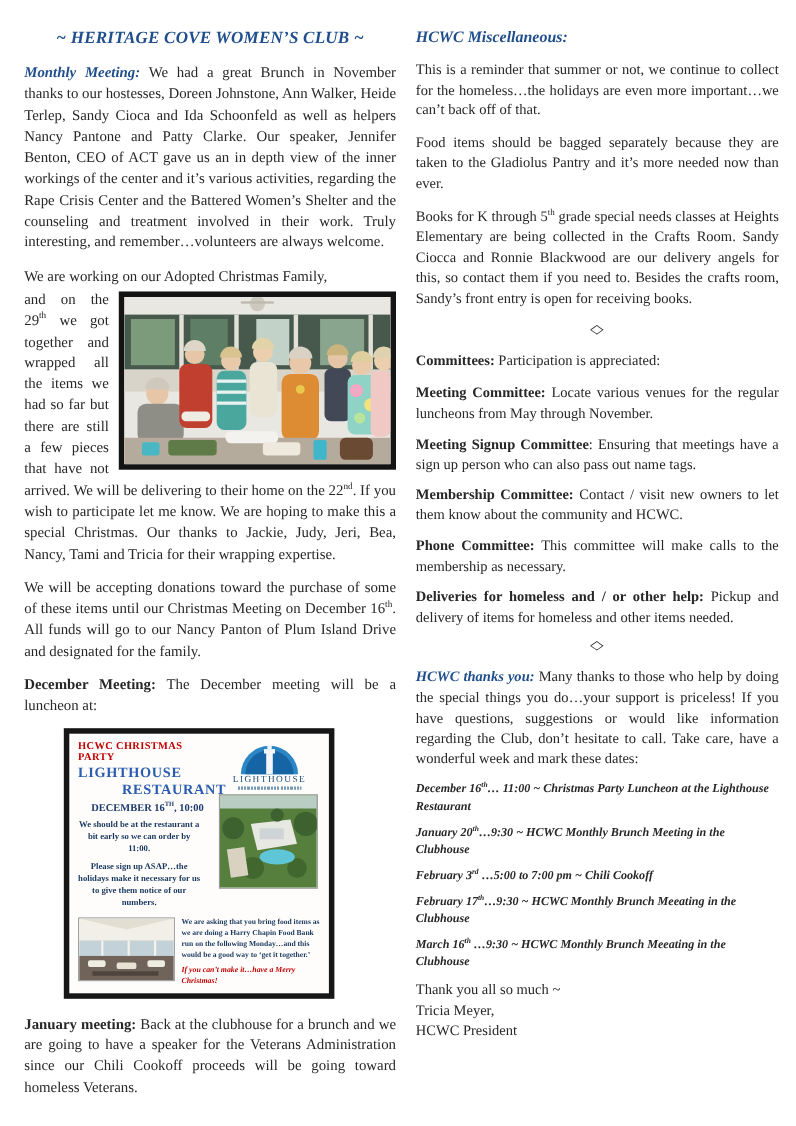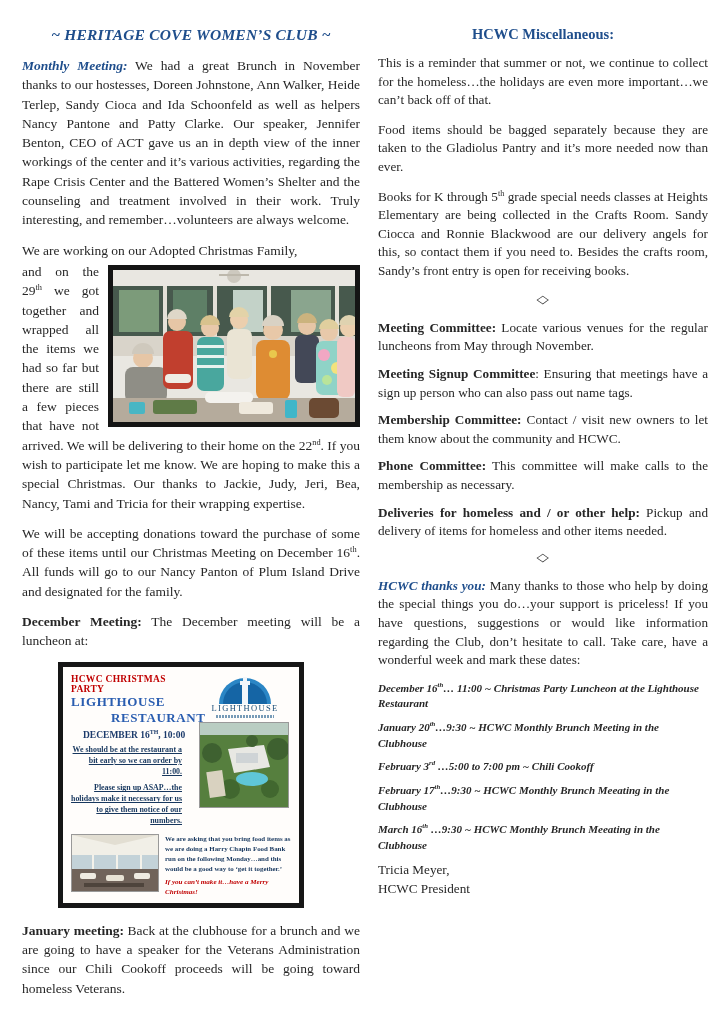--- a/index.html
+++ b/index.html
@@ -14,22 +14,22 @@
     position:relative;width:724px;height:1024px;background:#ffffff;
     font-family:"Liberation Serif","DejaVu Serif",serif;color:var(--body-text);
     margin:0 auto;overflow:hidden;
   }
   .col{position:absolute;top:26px;}
   .col.left{left:22px;width:338px;}
   .col.right{left:378px;width:330px;}
 
   h1{font-size:15.5px;font-weight:bold;font-style:italic;color:var(--heading-blue);
      text-align:center;margin:0 0 12px 0;letter-spacing:.2px;}
-  h2{font-size:14.5px;font-weight:bold;color:var(--heading-blue);
-     margin:0 0 11px 0;text-align:center;}
+  h2{font-size:14.5px;font-weight:bold;font-style:italic;color:var(--heading-blue);
+     margin:0 0 11px 0;}
 
   p,.wrapblock{font-size:13.5px;line-height:1.43;margin:0 0 11px 0;}
   .just{text-align:justify;}
   .nomargin{margin-bottom:2px;}
   .b{font-weight:bold;}
   .i{font-style:italic;}
   .blue{color:var(--heading-blue);}
   sup{font-size:.62em;line-height:0;}
 
   .photo-frame{
@@ -44,21 +44,21 @@
     width:246px;box-sizing:border-box;border:5px solid #161616;background:#fffdfb;
     margin:4px 0 13px 36px;padding:7px 8px 6px 8px;
   }
   .flyer-grid{display:flex;gap:5px;}
   .flyer-left{flex:1 1 auto;min-width:0;}
   .flyer-right{width:92px;flex:0 0 92px;}
   .f-title{color:var(--flyer-red);font-weight:bold;font-size:9.5px;letter-spacing:.3px;}
   .f-big{color:var(--flyer-blue);font-weight:bold;font-size:13px;letter-spacing:.6px;line-height:1.25;}
   .f-big.indent{padding-left:40px;}
   .f-date{color:#1b3a6b;font-weight:bold;font-size:9.5px;margin:4px 0 4px 12px;}
-  .f-body{color:var(--flyer-navy);font-weight:bold;font-size:7.9px;line-height:1.4;margin:0 12px 5px 0;text-align:right;text-decoration:underline;}
+  .f-body{color:var(--flyer-navy);font-weight:bold;font-size:7.9px;line-height:1.4;margin:0 12px 5px 0;text-align:center;}
   .flyer-bottom{display:flex;gap:6px;margin-top:2px;}
   .f-note-wrap{flex:1 1 auto;min-width:0;}
   .f-note{color:var(--flyer-navy);font-weight:bold;font-size:6.9px;line-height:1.45;margin:0 0 3px 0;}
   .f-closing{color:var(--flyer-red);font-weight:bold;font-style:italic;font-size:7.1px;margin:0;}
   .logo{text-align:center;}
   .logo svg{display:block;margin:0 auto;}
   .logo-word{font-size:8.5px;color:#1d4f78;letter-spacing:1.3px;line-height:1.1;}
   .logo-tag{width:58px;height:3px;margin:2px auto 4px auto;opacity:.75;
     background:repeating-linear-gradient(90deg,#4a7aa0 0 2px,transparent 2px 3px);}
   .aerial,.interior{border:1px solid #999;}
@@ -229,35 +229,37 @@
   <div class="col right">
 
     <h2>HCWC Miscellaneous:</h2>
 
     <p class="just">This is a reminder that summer or not, we continue to collect for the homeless…the holidays are even more important…we can’t back off of that.</p>
     <p class="just">Food items should be bagged separately because they are taken to the Gladiolus Pantry and it’s more needed now than ever.</p>
     <p class="just"><span>Books for K through 5</span><sup>th</sup><span> grade special needs classes at Heights Elementary are being collected in the Crafts Room.  Sandy Ciocca and Ronnie Blackwood are our delivery angels for this, so contact them if you need to. Besides the crafts room, Sandy’s front entry is open for receiving books.</span></p>
 
     <div class="sep"><span>◇</span></div>
 
+    <p><span class="b">Committees:</span><span> Participation is appreciated:</span></p>
 
     <p class="cmt just"><span class="b">Meeting Committee:</span><span>  Locate various venues for the regular luncheons from May through November.</span></p>
     <p class="cmt just"><span class="b">Meeting Signup Committee</span><span>:  Ensuring that meetings have a sign up person who can also pass   out name tags.</span></p>
     <p class="cmt just"><span class="b">Membership Committee:</span><span> Contact / visit new owners to let them know about the community and HCWC.</span></p>
     <p class="cmt just"><span class="b">Phone Committee:</span><span>  This committee will make calls to the membership as necessary.</span></p>
     <p class="cmt just"><span class="b">Deliveries for homeless and / or other help:</span><span>  Pickup and delivery of items for homeless and other items needed.</span></p>
 
     <div class="sep"><span>◇</span></div>
 
     <p class="just"><span class="b i blue">HCWC thanks you:</span><span>  Many thanks to those who help by doing the special things you do…your support is priceless!  If you have questions, suggestions or would like information regarding the Club, don’t hesitate to call.  Take care, have a wonderful week and mark these dates:</span></p>
 
     <div class="date-line"><span>December 16</span><sup>th</sup><span>… 11:00 ~ Christmas Party Luncheon at the Lighthouse Restaurant</span></div>
     <div class="date-line"><span>January 20</span><sup>th</sup><span>…9:30 ~ HCWC Monthly Brunch Meeting in the Clubhouse</span></div>
     <div class="date-line"><span>February 3</span><sup>rd</sup><span> …5:00 to 7:00 pm ~ Chili Cookoff</span></div>
     <div class="date-line"><span>February 17</span><sup>th</sup><span>…9:30 ~ HCWC Monthly Brunch Meeating in the Clubhouse</span></div>
     <div class="date-line"><span>March 16</span><sup>th</sup><span> …9:30 ~ HCWC Monthly Brunch Meeating in the Clubhouse</span></div>
 
     <div class="closing-block">
+      <p class="closing-line">Thank you all so much ~</p>
       <p class="closing-line">Tricia Meyer,</p>
       <p class="closing-line">HCWC President</p>
     </div>
   </div>
 </div>
 
 </body></html>

